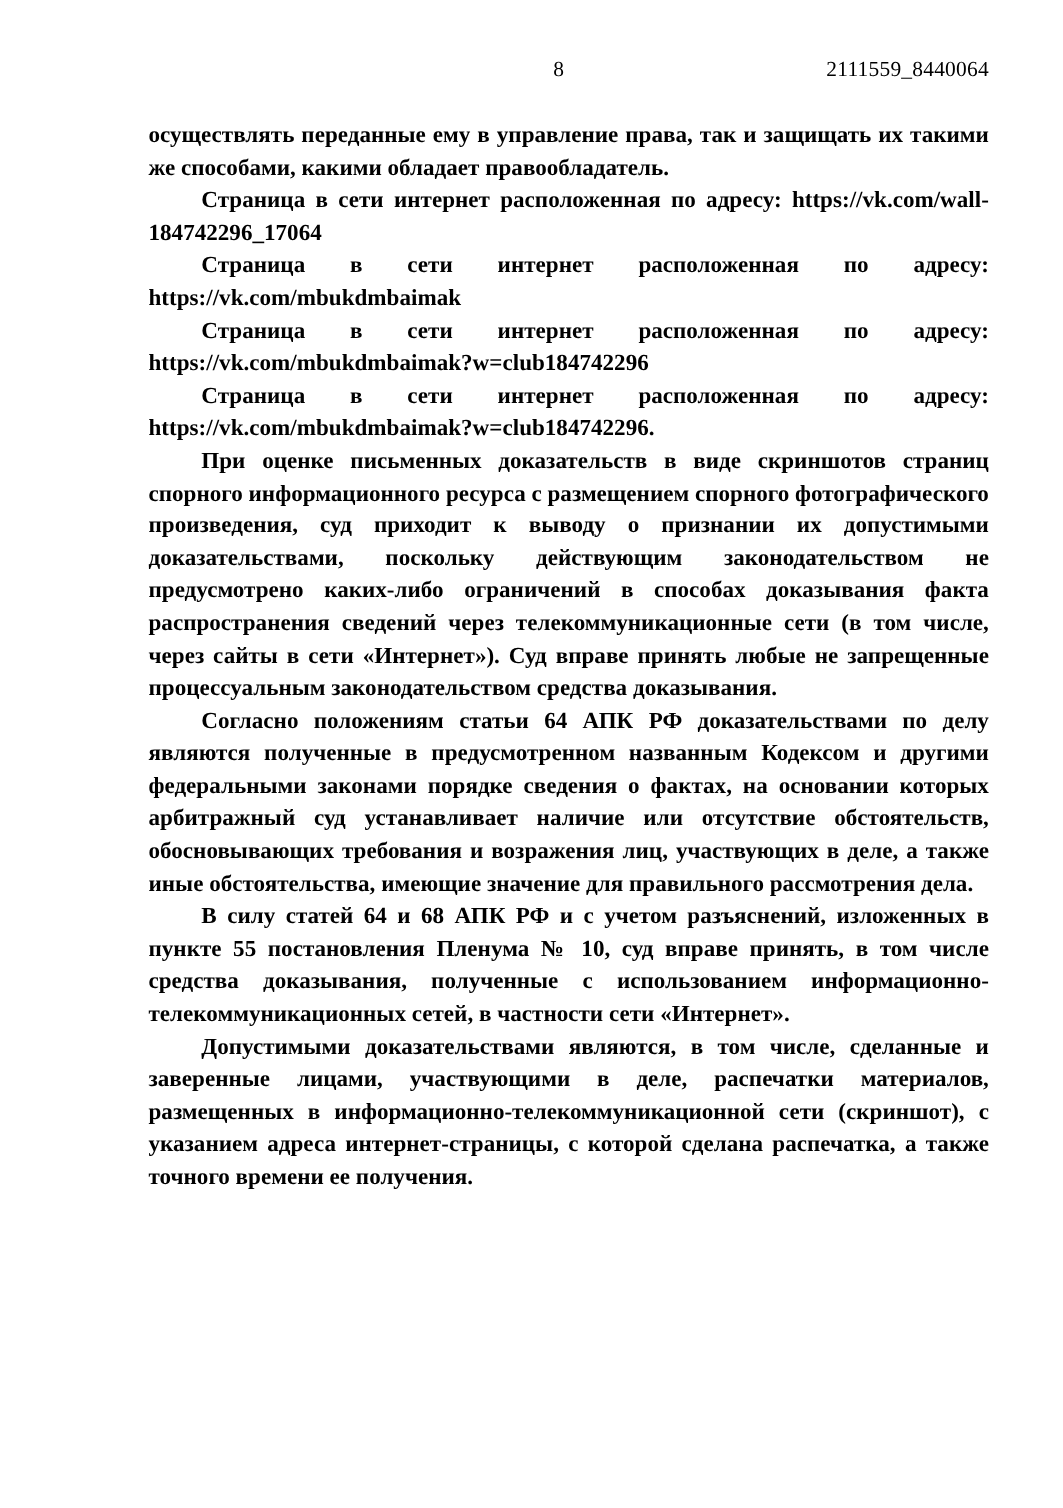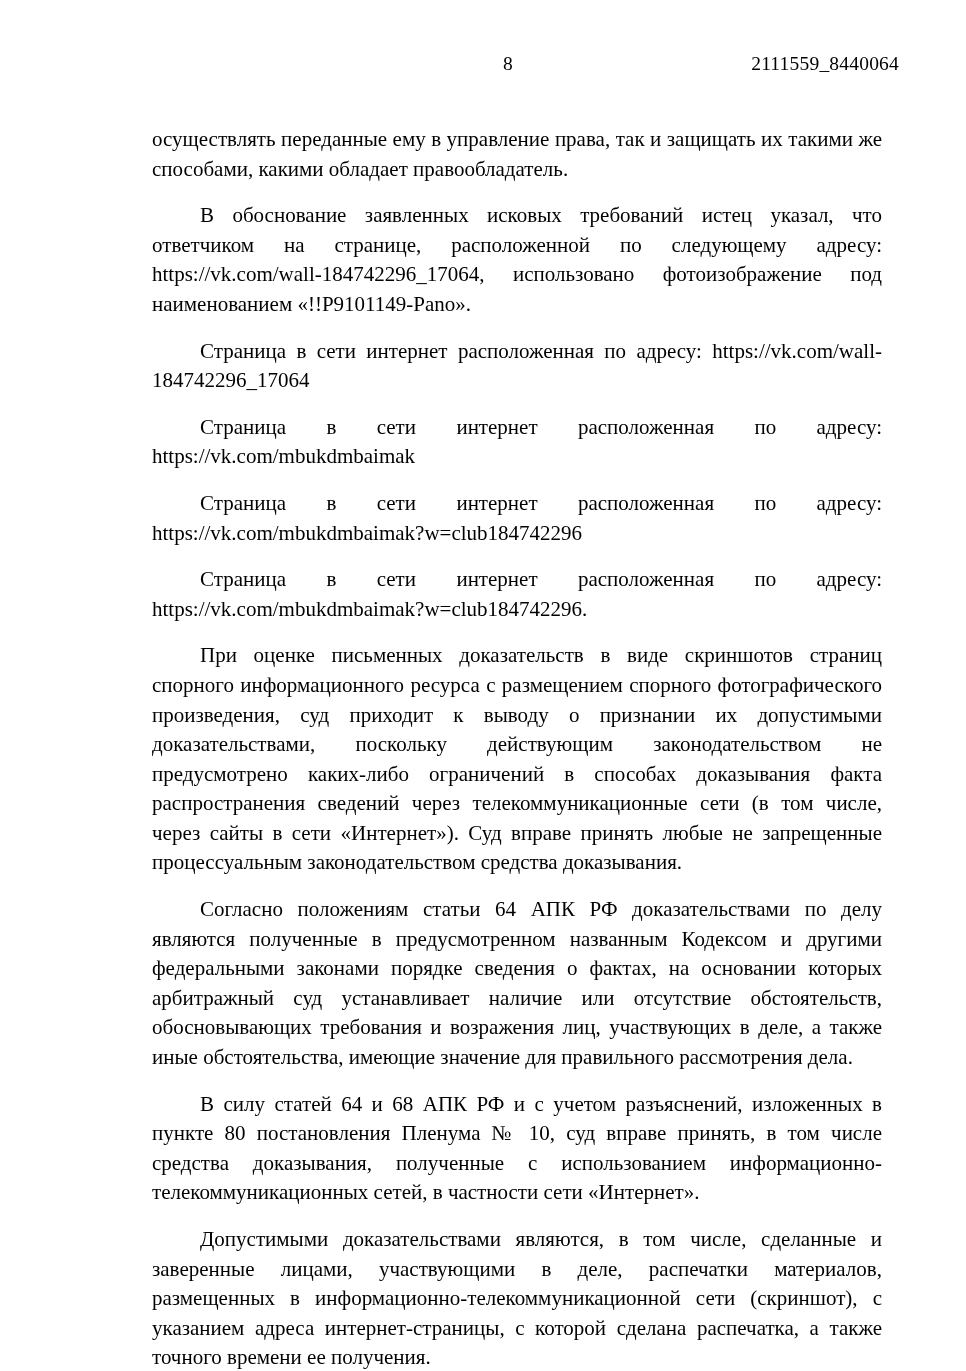--- a/index.html
+++ b/index.html
@@ -37,49 +37,49 @@
     top: 0;
     letter-spacing: 0.2px;
   }
   .body-text {
     position: absolute;
     top: 108px;
     left: 135px;
     width: 764px;
   }
   p.para {
-    margin: 17px;
+    margin: 0;
     font-size: 21px;
     line-height: 29.6px;
     text-align: justify;
     text-justify: inter-word;
     text-indent: 48px;
     hyphens: none;
+    font-weight: bold;
   }
   p.para.noindent {
     text-indent: 0;
   }
   
 </style>
 </head>
 <body>
 
 <div class="page">
 
   <div class="header">
     <span class="page-number">8</span>
     <span class="doc-code">2111559_8440064</span>
   </div>
 
   <div class="body-text">
     <p class="para noindent">осуществлять переданные ему в управление права, так и защищать их такими же способами, какими обладает правообладатель.</p>
-    <p class="para">В обоснование заявленных исковых требований истец указал, что ответчиком на странице, расположенной по следующему адресу: https://vk.com/wall-184742296_17064, использовано фотоизображение под наименованием «!!Р9101149-Pano».</p>
     <p class="para">Страница в сети интернет расположенная по адресу: https://vk.com/wall-184742296_17064</p>
     <p class="para">Страница в сети интернет расположенная по адресу: https://vk.com/mbukdmbaimak</p>
     <p class="para">Страница в сети интернет расположенная по адресу: https://vk.com/mbukdmbaimak?w=club184742296</p>
     <p class="para">Страница в сети интернет расположенная по адресу: https://vk.com/mbukdmbaimak?w=club184742296.</p>
     <p class="para">При оценке письменных доказательств в виде скриншотов страниц спорного информационного ресурса с размещением спорного фотографического произведения, суд приходит к выводу о признании их допустимыми доказательствами, поскольку действующим законодательством не предусмотрено каких-либо ограничений в способах доказывания факта распространения сведений через телекоммуникационные сети (в том числе, через сайты в сети «Интернет»). Суд вправе принять любые не запрещенные процессуальным законодательством средства доказывания.</p>
     <p class="para">Согласно положениям статьи 64 АПК РФ доказательствами по делу являются полученные в предусмотренном названным Кодексом и другими федеральными законами порядке сведения о фактах, на основании которых арбитражный суд устанавливает наличие или отсутствие обстоятельств, обосновывающих требования и возражения лиц, участвующих в деле, а также иные обстоятельства, имеющие значение для правильного рассмотрения дела.</p>
-    <p class="para">В силу  статей 64 и 68 АПК РФ и с учетом разъяснений, изложенных в пункте 80 постановления Пленума № 10, суд вправе принять, в том числе средства доказывания, полученные с использованием информационно-телекоммуникационных сетей, в частности сети «Интернет».</p>
+    <p class="para">В силу  статей 64 и 68 АПК РФ и с учетом разъяснений, изложенных в пункте 55 постановления Пленума № 10, суд вправе принять, в том числе средства доказывания, полученные с использованием информационно-телекоммуникационных сетей, в частности сети «Интернет».</p>
     <p class="para">Допустимыми доказательствами являются, в том числе, сделанные и заверенные лицами, участвующими в деле, распечатки материалов, размещенных в информационно-телекоммуникационной сети (скриншот), с указанием адреса интернет-страницы, с которой сделана распечатка, а также точного времени ее получения.</p>
   </div>
 
 </div>
 
 </body></html>

